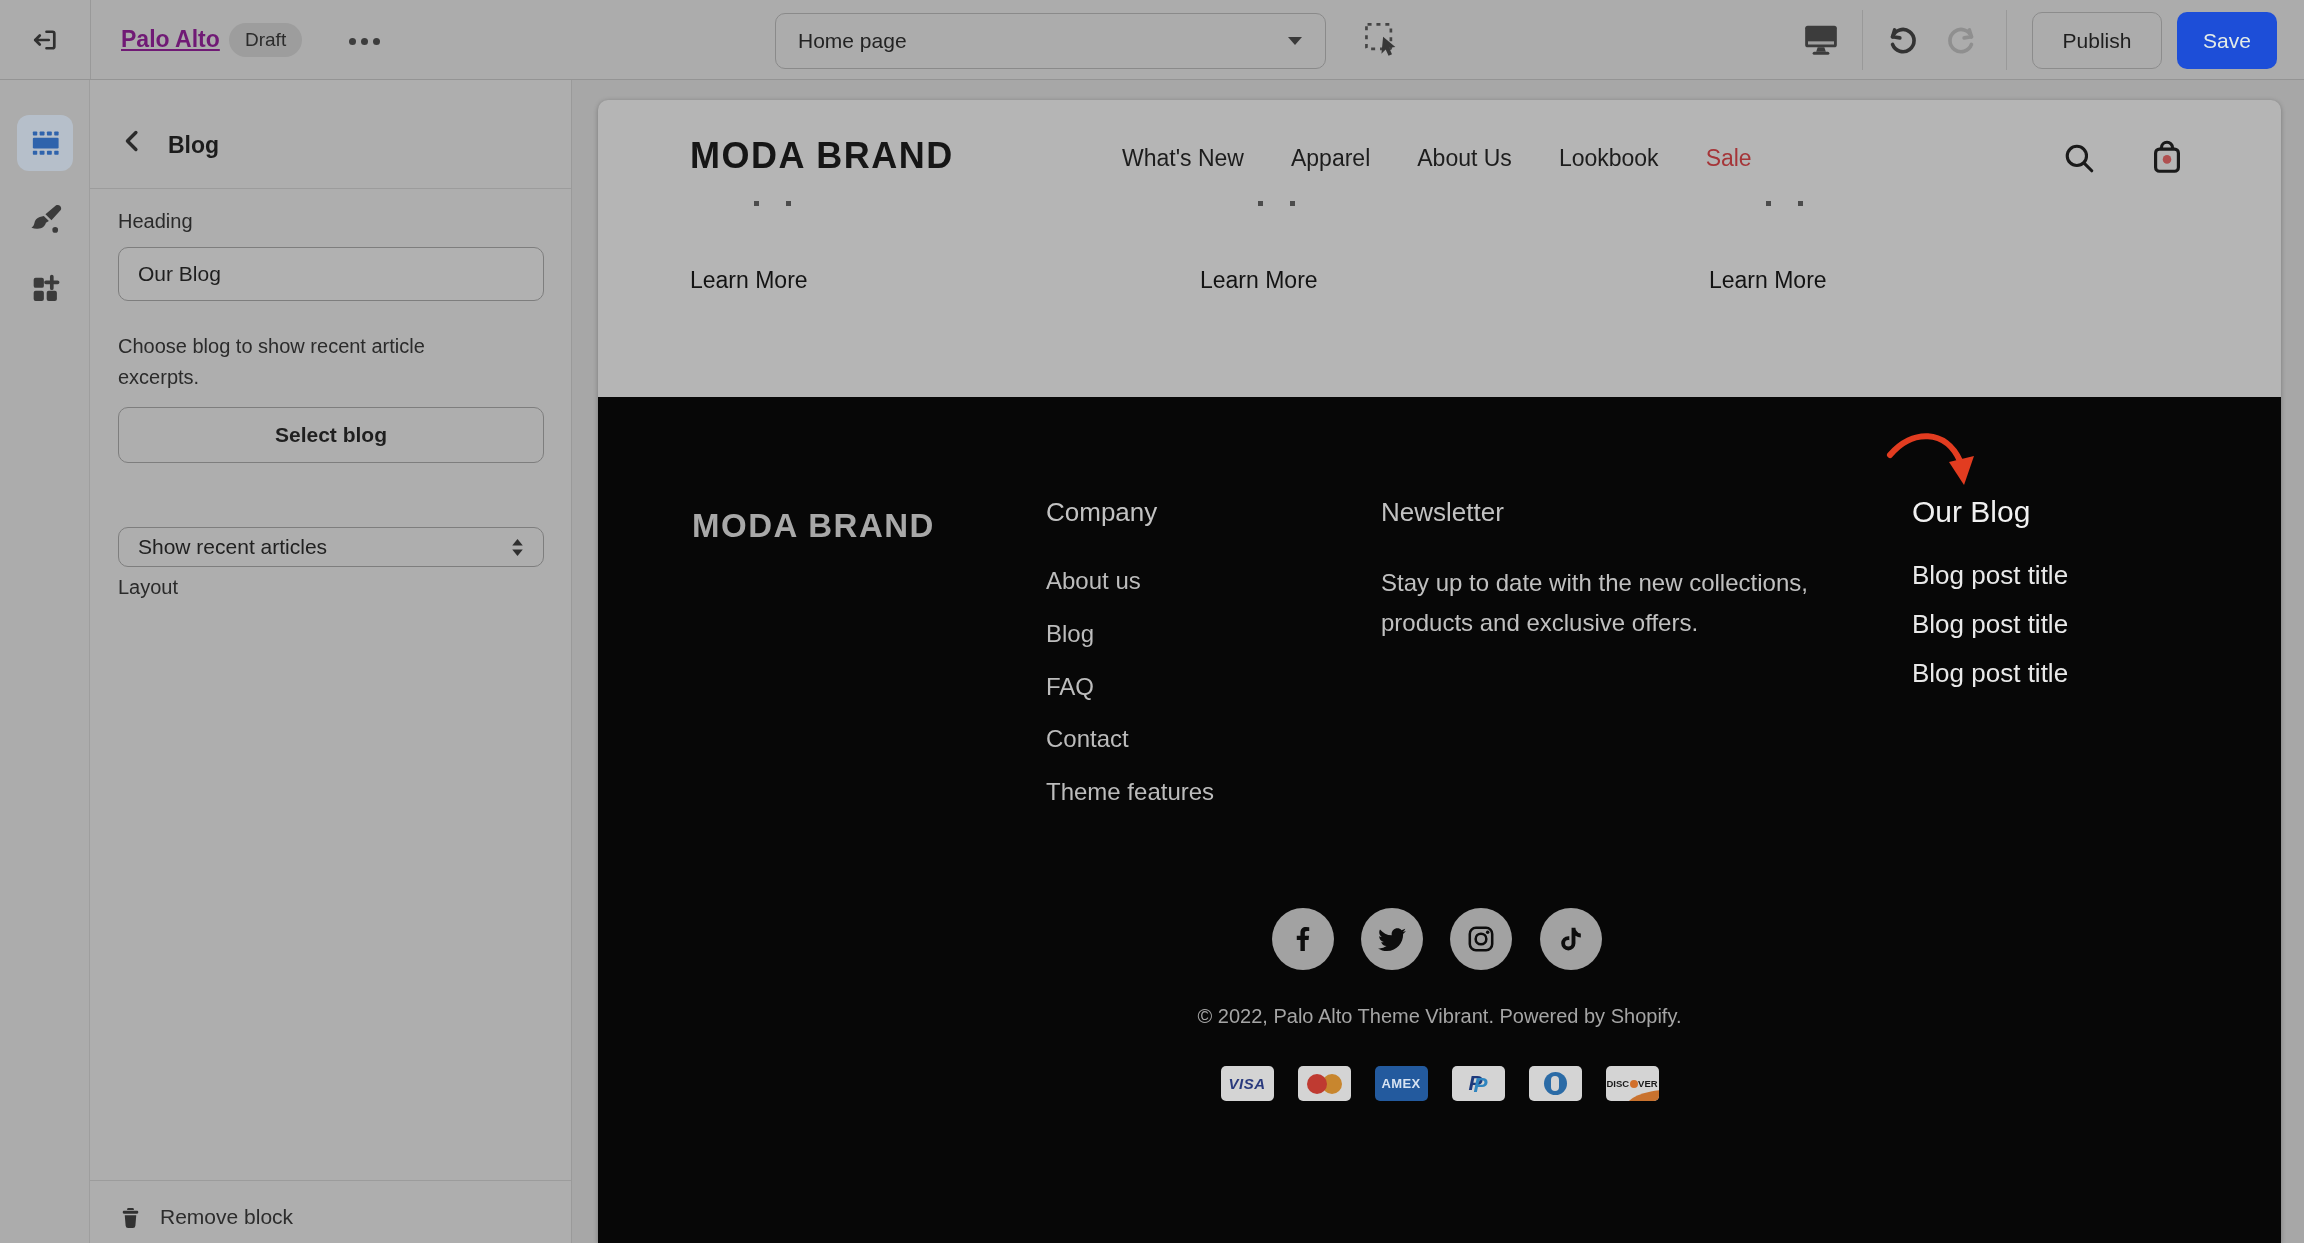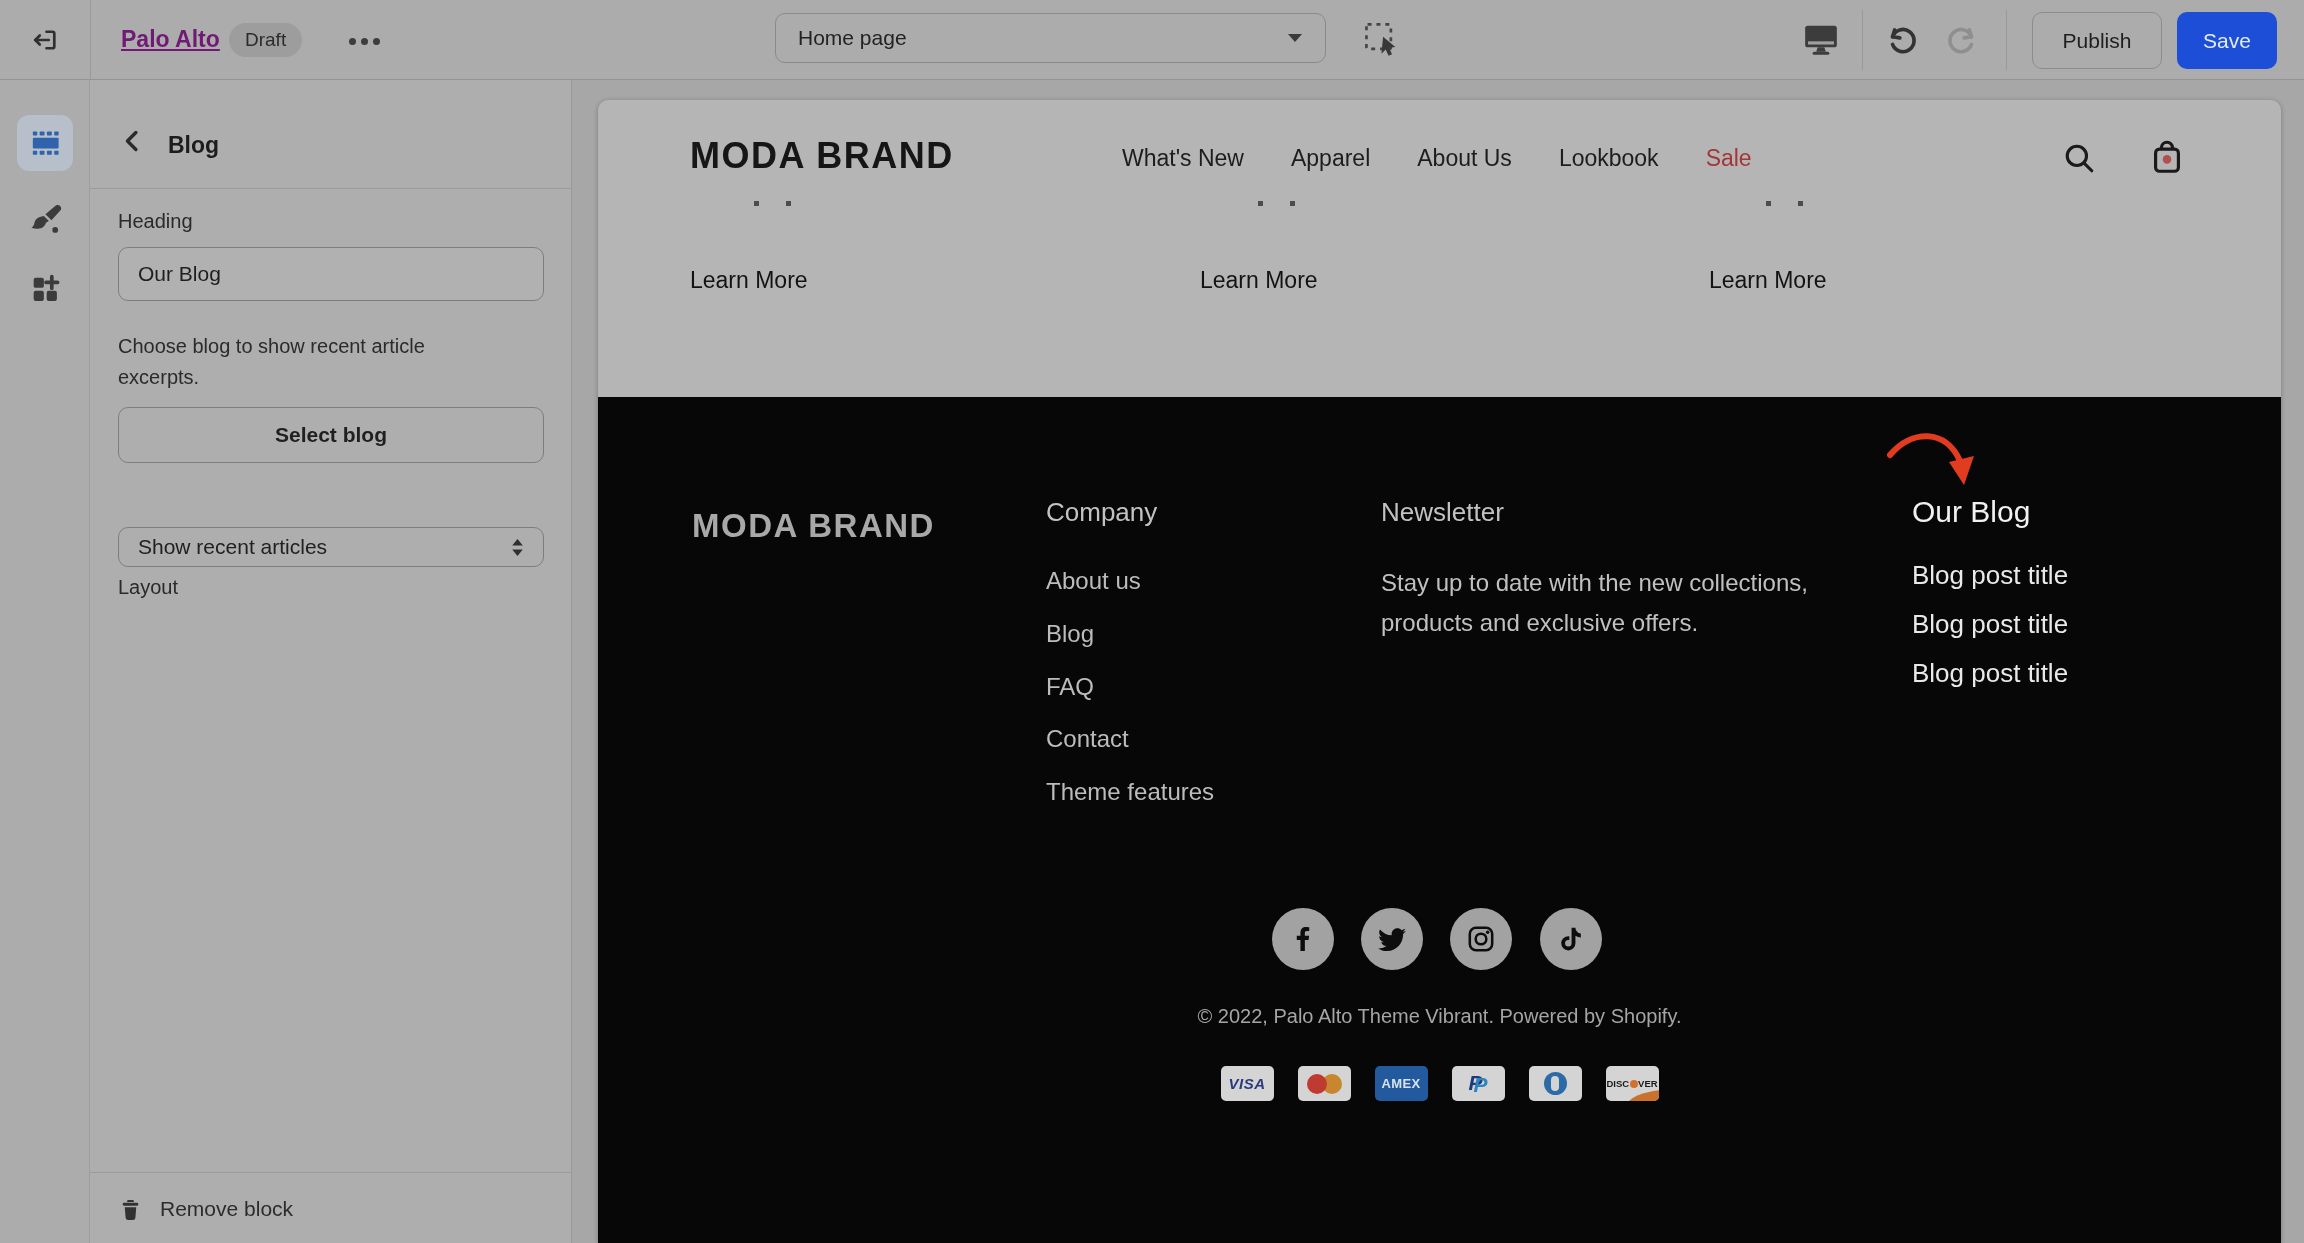--- a/index.html
+++ b/index.html
@@ -10,21 +10,21 @@
 
   
   .topbar { position:absolute; left:0; top:0; width:2304px; height:80px; background:#acacac; border-bottom:1px solid #949494; z-index:5; }
   .tb-divider { position:absolute; top:0; width:1px; height:79px; background:#999; }
   .tb-divider.short { top:10px; height:60px; }
   .exit-btn { position:absolute; left:28px; top:25px; width:34px; height:32px; background:none; border:none; }
   .store-name { position:absolute; left:121px; top:26px; font-size:23px; font-weight:600; color:#701a75;text-decoration:underline; }
   .badge { position:absolute; left:229px; top:23px; height:34px; line-height:34px; padding:0 16px; border-radius:17px; background:#9d9d9d; color:#2b2b2b; font-size:19px; font-weight:500; }
   .more-btn { position:absolute; left:340px; top:28px; width:48px; height:26px; background:none; border:none; display:flex; align-items:center; justify-content:center; gap:5px; }
   .more-btn i { width:7px; height:7px; border-radius:50%; background:#3d3d3d; }
-  .page-select { position:absolute; left:775px; top:13px; width:551px; height:50px; border:1.5px solid #8a8a8a; border-radius:10px; display:flex; align-items:center; justify-content:space-between; padding:0 22px; font-size:21px; color:#232323; background:transparent; }
+  .page-select { position:absolute; left:775px; top:13px; width:551px; height:56px; border:1.5px solid #8a8a8a; border-radius:10px; display:flex; align-items:center; justify-content:space-between; padding:0 22px; font-size:21px; color:#232323; background:transparent; }
   .selmode-btn { position:absolute; left:1360px; top:19px; width:44px; height:44px; background:none; border:none; }
   .monitor-btn { position:absolute; left:1798px; top:18px; width:46px; height:44px; background:none; border:none; }
   .undo-btn { position:absolute; left:1882px; top:20px; width:42px; height:40px; background:none; border:none; }
   .redo-btn { position:absolute; left:1940px; top:20px; width:42px; height:40px; background:none; border:none; }
   .publish-btn { position:absolute; left:2032px; top:12px; width:130px; height:57px; border:1.5px solid #8c8c8c; border-radius:10px; background:transparent; font-size:21px; color:#1f1f1f; }
   .save-btn { position:absolute; left:2177px; top:12px; width:100px; height:57px; border:none; border-radius:10px; background:#1d4ed8; color:#e4ece7; font-size:21px; font-weight:500; }
 
   
   .rail { position:absolute; left:0; top:80px; width:90px; height:1163px; background:#acacac; border-right:1px solid #9e9e9e; z-index:4; }
   .rail-tile { position:absolute; left:17px; top:35px; width:56px; height:56px; border-radius:12px; background:#b6bfca; border:none; display:flex; align-items:center; justify-content:center; }
@@ -33,21 +33,21 @@
   
   .panel { position:absolute; left:90px; top:80px; width:482px; height:1163px; background:#aeaeae; border-right:1px solid #9a9a9a; z-index:3; }
   .panel-header { position:absolute; left:0; top:0; width:100%; height:109px; border-bottom:1px solid #9c9c9c; }
   .back-btn { position:absolute; left:24px; top:44px; width:36px; height:36px; background:none; border:none; }
   .panel-title { position:absolute; left:78px; top:52px; font-size:23px; font-weight:700; color:#1c1c1c; }
   .field-label { position:absolute; left:28px; font-size:20px; color:#2a2a2a; }
   .text-input { position:absolute; left:28px; top:167px; width:426px; height:54px; border:1.5px solid #7e7e7e; border-radius:10px; background:#b1b1b1; padding:0 19px; font-size:21px; color:#1f1f1f; outline:none; }
   .panel-desc { position:absolute; left:28px; top:251px; width:378px; font-size:20px; line-height:31px; color:#2b2b2b; }
   .select-blog-btn { position:absolute; left:28px; top:327px; width:426px; height:56px; border:1.5px solid #7e7e7e; border-radius:10px; background:transparent; font-size:21px; font-weight:600; color:#1f1f1f; }
   .layout-select { position:absolute; left:28px; top:447px; width:426px; height:40px; border:1.5px solid #7e7e7e; border-radius:10px; display:flex; align-items:center; justify-content:space-between; padding:0 19px; font-size:21px; color:#212121; background:transparent; }
-  .panel-footer { position:absolute; left:0; bottom:0; width:100%; height:71px; border-top:1px solid #9c9c9c; }
+  .panel-footer { position:absolute; left:0; bottom:0; width:100%; height:63px; border-top:1px solid #9c9c9c; }
   .remove-btn { position:absolute; left:28px; top:14px; height:44px; display:flex; align-items:center; gap:17px; background:none; border:none; font-size:21px; font-weight:500; color:#2c2c2c; }
 
   
   .preview { position:absolute; left:598px; top:100px; width:1683px; height:1143px; background:#b5b5b5; border-radius:10px 10px 0 0; box-shadow:0 1px 5px rgba(0,0,0,.28); overflow:hidden; z-index:2; }
   .site-logo { position:absolute; left:92px; top:35px; font-size:36px; font-weight:700; letter-spacing:1.5px; color:#161616; }
   .site-nav { position:absolute; left:524px; top:45px; display:flex; gap:47px; font-size:23px; color:#1d1d1d;justify-content:flex-end; }
   .site-nav span { cursor:pointer; }
   .nav-sale { color:#a53538; }
   .search-btn { position:absolute; left:1462px; top:40px; width:38px; height:38px; background:none; border:none; }
   .bag-btn { position:absolute; left:1548px; top:37px; width:42px; height:42px; background:none; border:none; }

